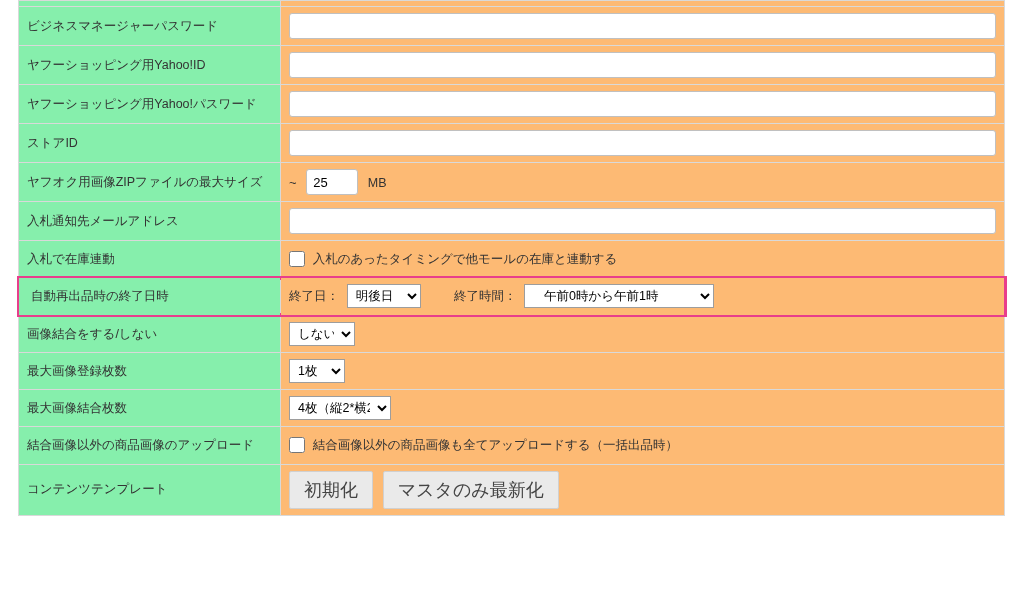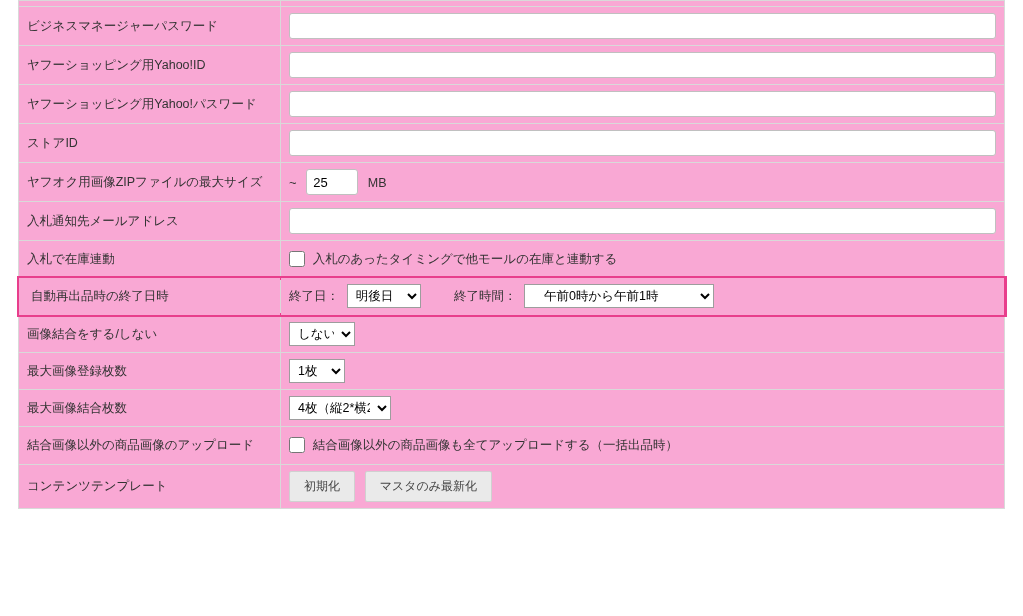--- a/index.html
+++ b/index.html
@@ -21,27 +21,27 @@
     border-spacing: 0;
     margin-bottom: 8px;
   }
   td {
     border: 1px solid #d9d9d9;
     padding: 6px 8px;
     vertical-align: middle;
   }
   td.label {
     width: 262px;
-    background: #f9a8d4;
+    background: #86efac;
     font-size: 12.5px;
     color: #333;
     line-height: 1.3;
     padding: 10px 8px;
   }
-  td.field { background: #f9a8d4; }
+  td.field { background: #fdba74; }
   input.text-in {
     width: 100%;
     height: 26px;
     border: 1px solid #c0c0c0;
     border-radius: 3px;
     font-size: 13px;
     padding: 2px 6px;
     background: #fff;
   }
   input.text-in.small { width: 52px; }
@@ -73,21 +73,21 @@
   tr.highlight-row {
     outline: 4px solid #e83e8c;
     outline-offset: -2px;
   }
   .btn-gray {
     display: inline-block;
     background: #eaeaea;
     border: 1px solid #d0d0d0;
     border-radius: 2px;
     color: #444;
-    font-size: 12px;
+    font-size: 18px;
     padding: 6px 14px;
     cursor: pointer;
     margin-right: 6px;
   }
   .btn-primary {
     display: inline-block;
     background: #4a90d9;
     border: 1px solid #3b7fc7;
     border-radius: 3px;
     color: #fff;

